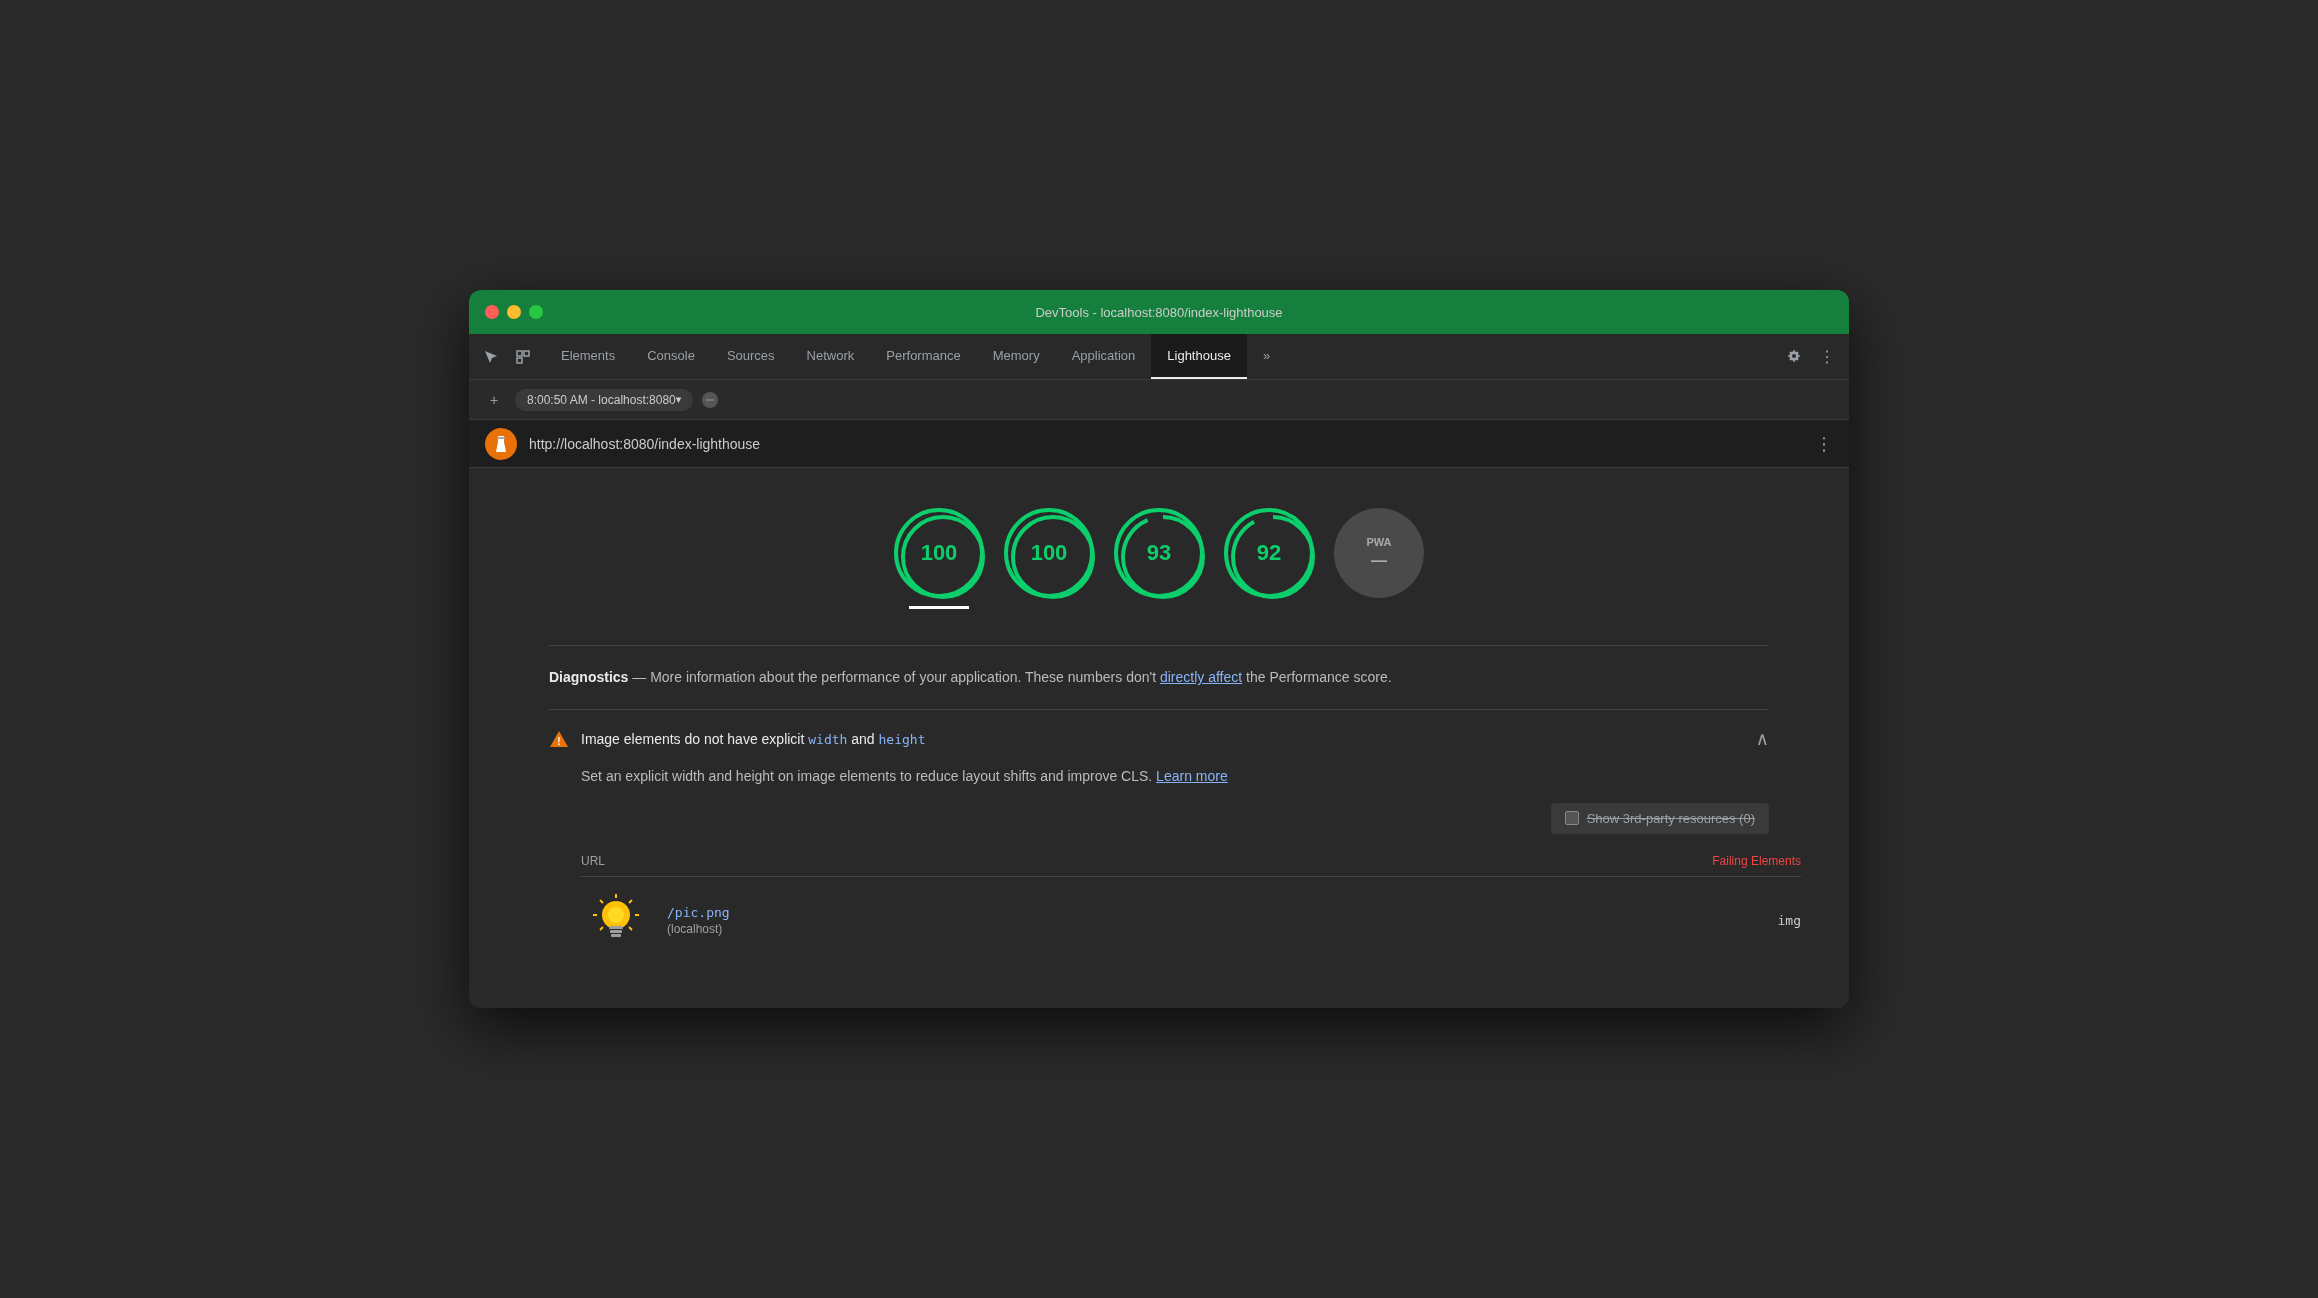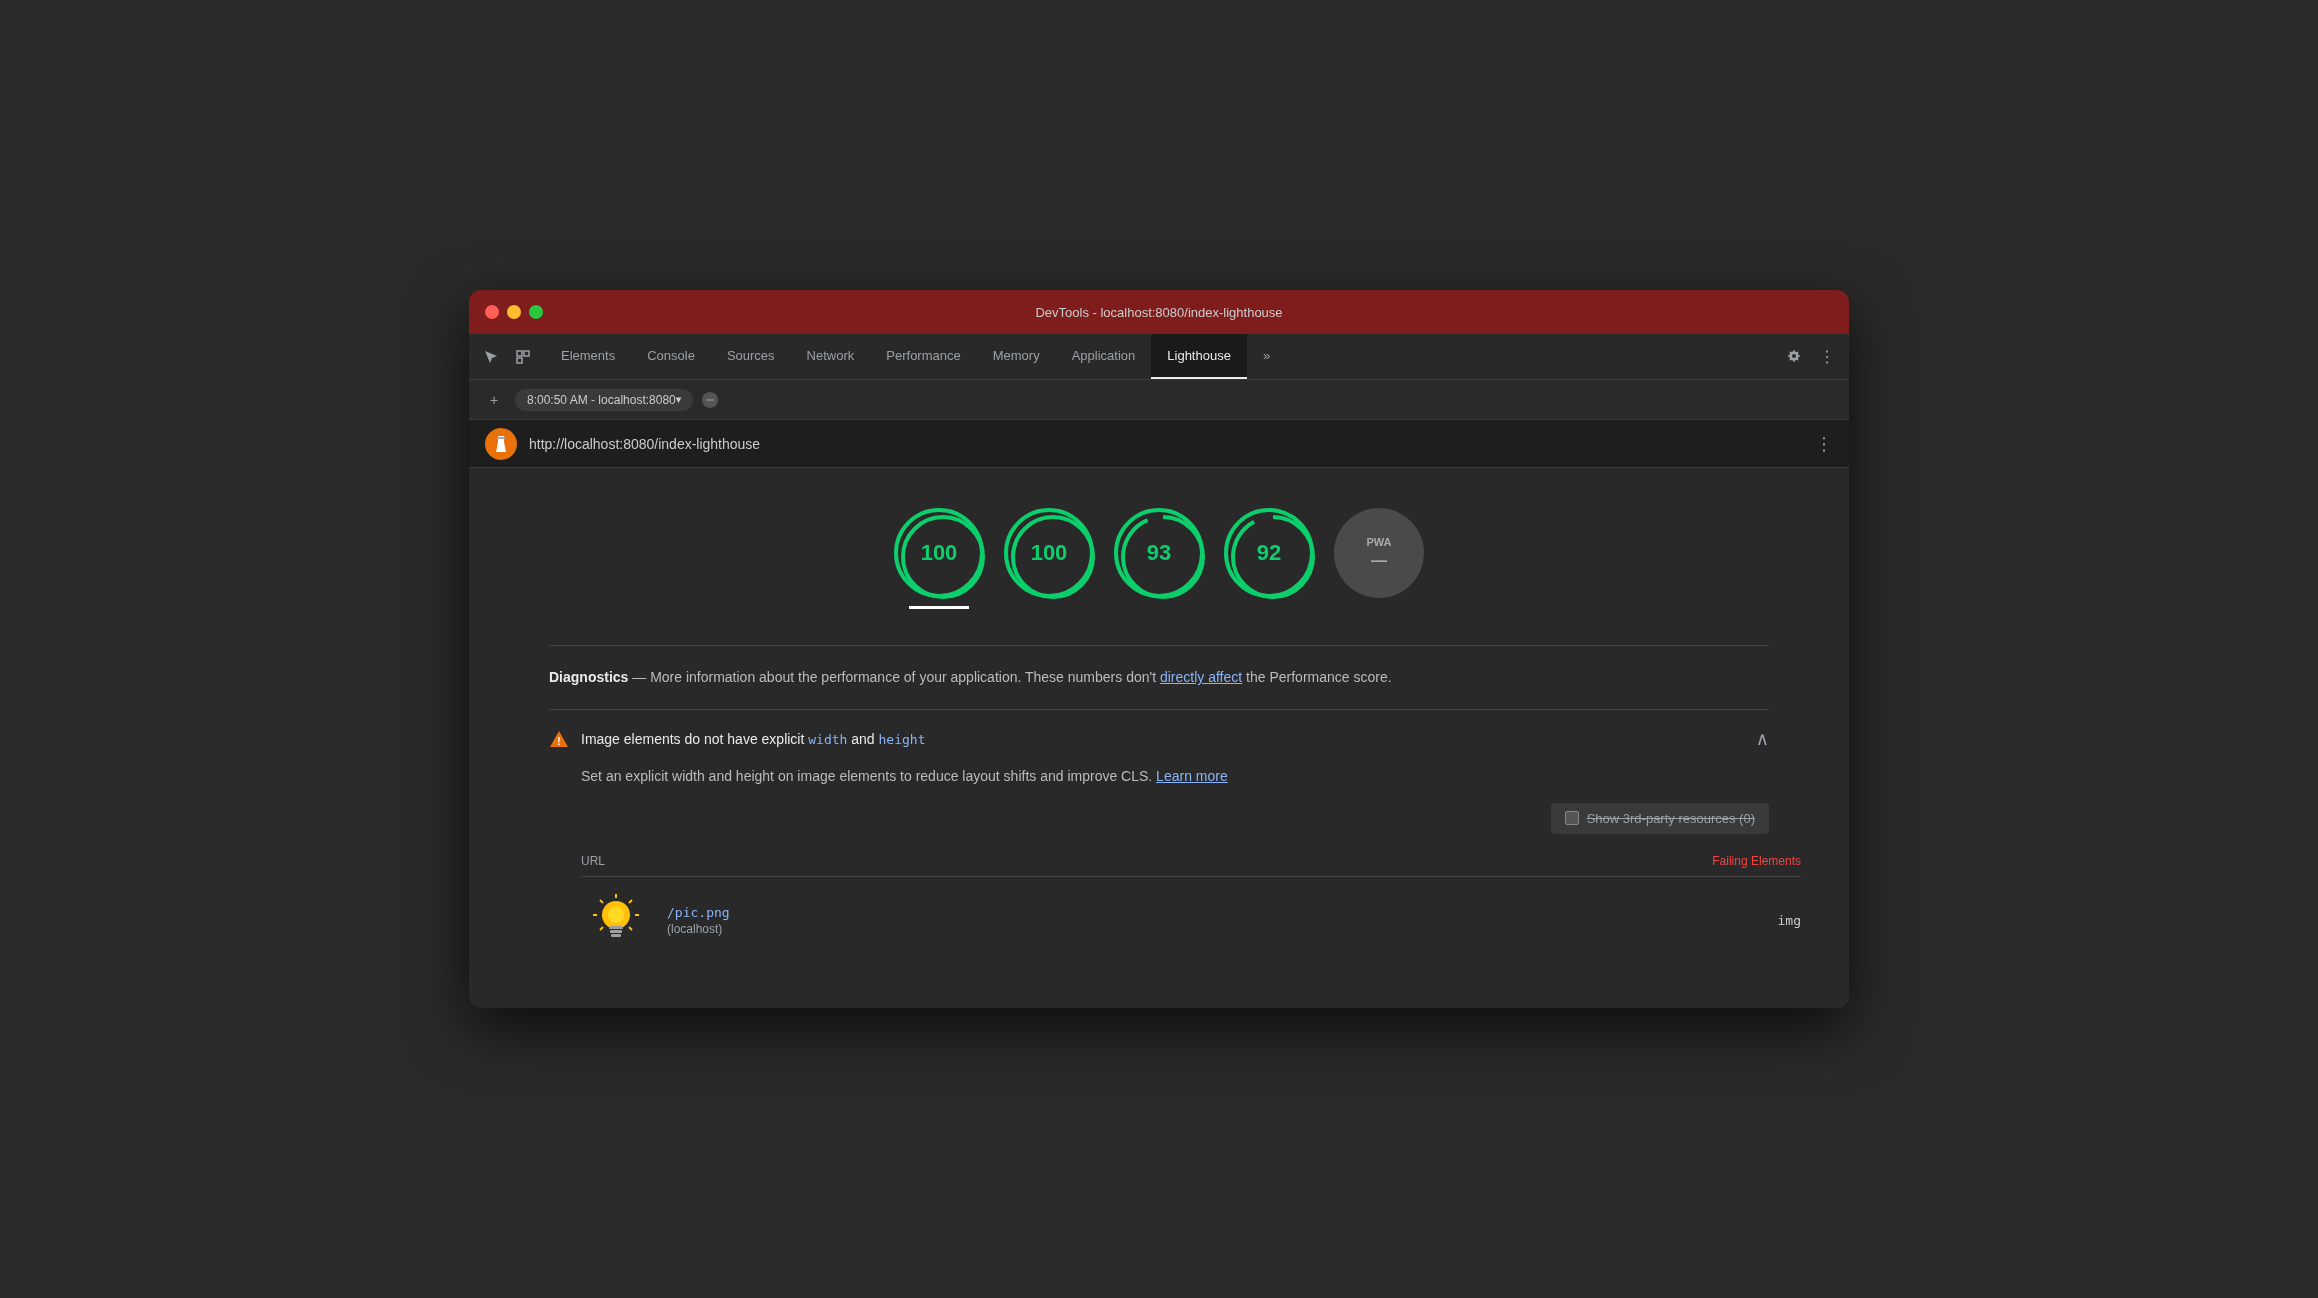--- a/index.html
+++ b/index.html
@@ -14,21 +14,21 @@
     }
     .window {
       width: 1380px;
       background: #292929;
       border-radius: 12px;
       overflow: hidden;
       box-shadow: 0 20px 60px rgba(0,0,0,0.7);
     }
     
     .titlebar {
-      background: #7f1d1d;
+      background: #15803d;
       height: 44px;
       display: flex;
       align-items: center;
       padding: 0 16px;
       position: relative;
     }
     .traffic-lights {
       display: flex;
       gap: 8px;
       position: absolute;

